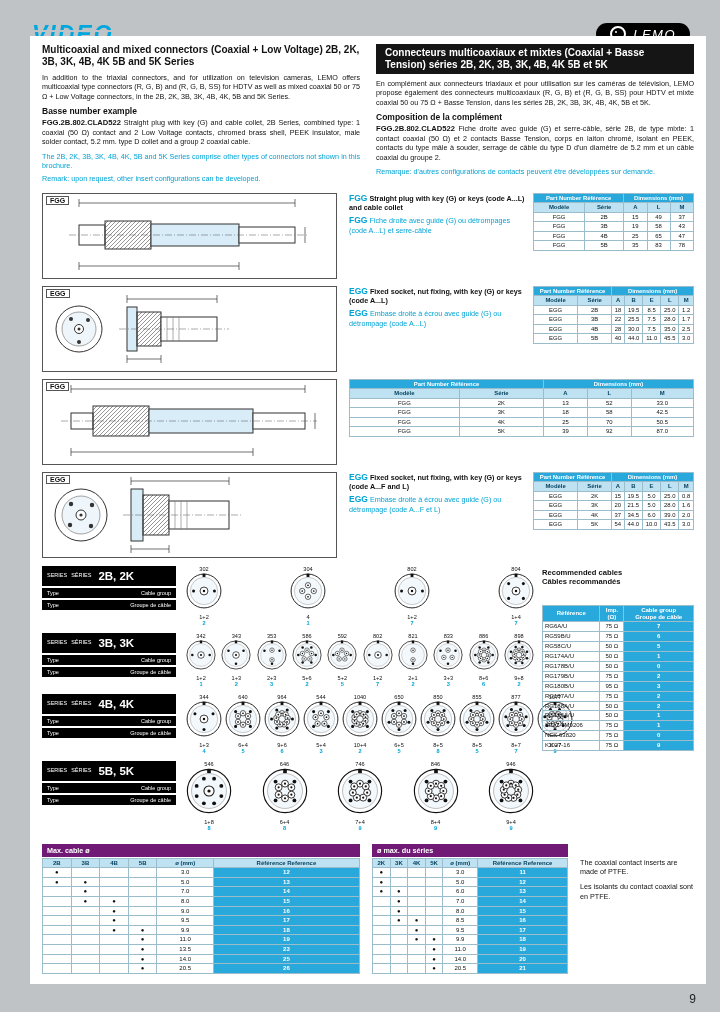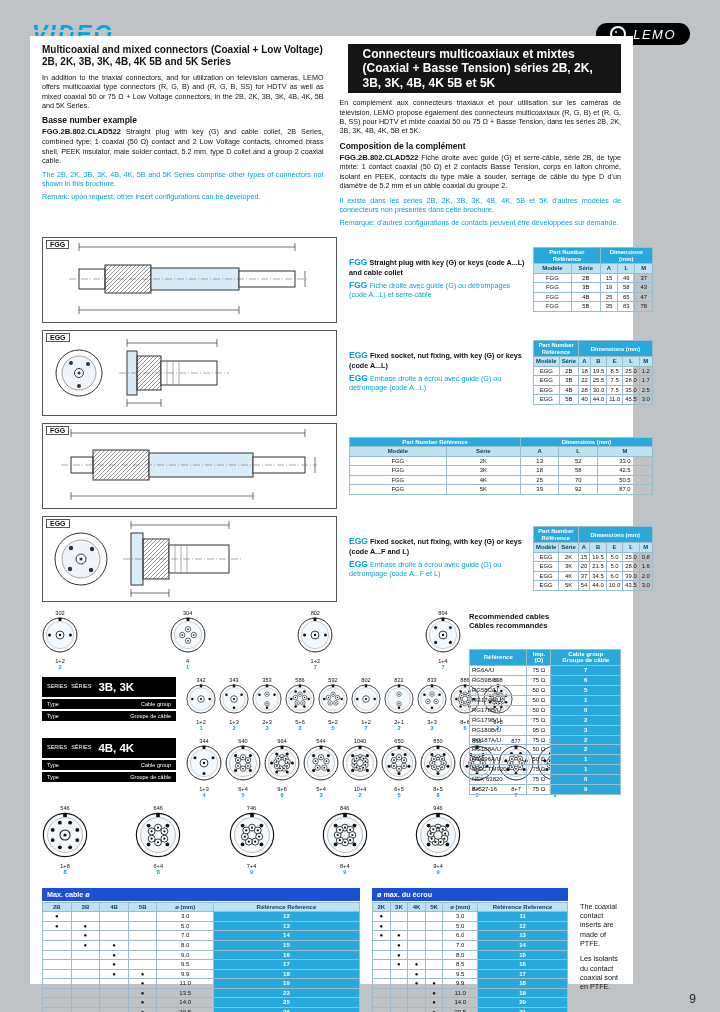--- a/index.html
+++ b/index.html
@@ -7,35 +7,35 @@
   .canvas{position:absolute;inset:0;}
   
   .hdr{position:absolute;top:21px;left:32px;right:30px;height:26px;display:flex;justify-content:space-between;align-items:center;}
   .video-logo{color:#00a7dd;font-weight:bold;font-style:italic;font-size:23px;letter-spacing:2px;position:relative;line-height:1;}
   .video-logo::after{content:"";position:absolute;left:-2px;right:-2px;top:7px;height:2px;background:#bfc3c5;box-shadow:0 6px 0 #bfc3c5;}
   .lemo-pill{background:#000;border-radius:12px;height:22px;display:flex;align-items:center;gap:7px;padding:0 14px;}
   .lemo-mark{width:12px;height:12px;border:2px solid #fff;border-radius:50%;position:relative;}
   .lemo-mark::after{content:"";position:absolute;left:3px;top:3px;width:2px;height:2px;background:#fff;border-radius:50%;}
   .lemo-text{color:#fff;font-weight:normal;font-style:italic;font-size:13px;letter-spacing:1.5px;}
   
-  .sheet{position:absolute;top:36px;left:30px;width:603px;height:948px;background:#fff;}
+  .sheet{position:absolute;top:36px;left:30px;width:676px;height:948px;background:#fff;}
   .pageno{position:absolute;right:24px;bottom:6px;font-size:12px;color:#222;}
   
   .intro{display:grid;grid-template-columns:1fr 1fr;column-gap:16px;padding:8px 12px 2px;}
   .t-en{font-weight:bold;font-size:10px;line-height:1.2;margin-bottom:5px;}
-  .t-fr{background:#151515;color:#fff;font-weight:bold;font-size:12px;line-height:1.2;padding:3px 15px;margin-bottom:5px;margin-left:8px;}
+  .t-fr{background:#151515;color:#fff;font-weight:bold;font-size:10px;line-height:1.2;padding:3px 9px;margin-bottom:5px;}
   p.body{font-size:7.2px;line-height:1.3;text-align:justify;margin:0 0 5px;}
   .pn-h{font-weight:bold;font-size:8.5px;margin:4px 0 2px;}
   .pncode{font-size:7.6px;}
   p.note{font-size:7.2px;line-height:1.25;color:#00a3d6;margin:0 0 4px;text-align:justify;}
   
   .mid{display:grid;grid-template-columns:295px 1fr;column-gap:12px;row-gap:7px;padding:4px 12px 0;}
   .dbox{height:84px;border:1px solid #555;position:relative;background:#fff;}
   .dlabel{position:absolute;top:2px;left:3px;font-size:7px;font-weight:bold;border:1px solid #555;padding:0 3px;background:#fff;z-index:2;}
-  .pblock{min-height:84px;display:flex;gap:8px;align-items:center;}
+  .pblock{min-height:84px;display:flex;gap:8px;}
   .pdesc{width:176px;flex:none;}
   .pdesc p{margin:0 0 3px;font-size:7.2px;line-height:1.25;}
   .pcode{color:#00a3d6;font-weight:bold;font-size:8.5px;margin-right:2px;}
   .pen{font-weight:bold;}
   .pfr{color:#00a3d6;}
   .ptbl{flex:1;}
   table.dimtbl{border-collapse:collapse;width:100%;font-size:5.9px;}
   table.dimtbl th,table.dimtbl td{border:1px solid #9bbccb;padding:1px 2px;text-align:center;line-height:1.1;}
   th.cyhead{background:#29a8dc;color:#fff;font-weight:bold;}
   th.cysub{background:#bfe2f2;color:#06425f;font-weight:bold;}
@@ -58,21 +58,21 @@
   table.cabtbl{border-collapse:collapse;width:100%;font-size:6px;}
   table.cabtbl th,table.cabtbl td{border:1px solid #9bbccb;padding:1px 2px;line-height:1.15;}
   table.cabtbl th{background:#29a8dc;color:#fff;white-space:pre-line;text-align:center;}
   td.cref{text-align:left;}
   td.cimp{text-align:center;}
   td.cgrp{background:#29a8dc;color:#fff;text-align:center;font-weight:bold;}
   
   .bottom{display:flex;gap:12px;padding:6px 12px 0;align-items:flex-start;}
   .mtbl0{width:318px;flex:none;}
   .mtbl1{width:196px;flex:none;}
-  .bbar{background:#1d4ed8;color:#fff;font-size:7.2px;font-weight:bold;padding:2px 5px;margin-bottom:1px;}
+  .bbar{background:#701a75;color:#fff;font-size:7.2px;font-weight:bold;padding:2px 5px;margin-bottom:1px;}
   table.maxtbl{border-collapse:collapse;width:100%;font-size:6px;}
   table.maxtbl th,table.maxtbl td{border:1px solid #9bbccb;padding:1px 2px;text-align:center;line-height:1.1;}
   table.maxtbl th{background:#bfe2f2;color:#06425f;}
   td.mref{background:#29a8dc;color:#fff;font-weight:bold;}
   .ptfe{flex:1;font-size:7.2px;line-height:1.3;padding-top:14px;}
   .ptfe p{margin:0 0 6px;}
 </style>
 </head>
 <body>
 
@@ -95,21 +95,20 @@
         <div class="pn-h">Basse number example</div>
         <p class="body"><b class="pncode">FGG.2B.802.CLAD522</b> <span>Straight plug with key (G) and cable collet, 2B Series, combined type: 1 coaxial (50 Ω) contact and 2 Low Voltage contacts, chromed brass shell, PEEK insulator, male solder contact, 5.2 mm. type D collet and a group 2 coaxial cable.</span></p>
         <p class="note">The 2B, 2K, 3B, 3K, 4B, 4K, 5B and 5K Series comprise other types of connectors not shown in this brochure.</p>
         <p class="note">Remark: upon request, other insert configurations can be developed.</p>
       </div>
       <div>
         <div class="t-fr">Connecteurs multicoaxiaux et mixtes (Coaxial + Basse Tension) séries 2B, 2K, 3B, 3K, 4B, 4K 5B et 5K</div>
         <p class="body">En complément aux connecteurs triaxiaux et pour utilisation sur les caméras de télévision, LEMO propose également des connecteurs multicoaxiaux (R, G, B) et (R, G, B, SS) pour HDTV et mixte coaxial 50 ou 75 Ω + Basse Tension, dans les séries 2B, 2K, 3B, 3K, 4B, 4K, 5B et 5K.</p>
         <div class="pn-h">Composition de la complément</div>
         <p class="body"><b class="pncode">FGG.2B.802.CLAD522</b> <span>Fiche droite avec guide (G) et serre-câble, série 2B, de type mixte: 1 contact coaxial (50 Ω) et 2 contacts Basse Tension, corps en laiton chromé, isolant en PEEK, contacts du type mâle à souder, serrage de câble du type D d'un diamètre de 5.2 mm et un câble coaxial du groupe 2.</span></p>
-        <p class="note">Il existe dans les séries 2B, 2K, 3B, 3K, 4B, 4K, 5B et 5K d'autres modèles de connecteurs non présentés dans cette brochure.</p>
         <p class="note">Remarque: d'autres configurations de contacts peuvent être développées sur demande.</p>
       </div>
     </div>
 
     <div class="mid">
 
       <div class="dbox">
         <span class="dlabel">FGG</span>
         <svg width="293" height="82" viewBox="0 0 293 82">
           <defs>
@@ -428,20 +427,35 @@
                 </tr>
               </tbody>
             </table>
           </div>
       </div>
     </div>
 
     <div class="series-area">
 
       <div class="series-row">
+        <div class="series-left">
+          <div class="series-bar">
+            <span class="sw">SERIES</span>
+            <span class="sw">SÉRIES</span>
+            <span class="scode">2B, 2K</span>
+          </div>
+          <div class="tbar">
+              <span>Type</span>
+              <span>Cable group</span>
+            </div>
+          <div class="tbar">
+              <span>Type</span>
+              <span>Groupe de câble</span>
+            </div>
+        </div>
         <div class="inserts">
             <div class="insert"><div class="iref">302</div><svg width="36" height="36" viewBox="0 0 100 100">
                 <circle cx="50" cy="50" r="47" fill="#fff" stroke="#111" stroke-width="2.5"></circle>
                 <circle cx="50" cy="50" r="38" fill="#f2f8fc" stroke="#777" stroke-width="1"></circle>
                 <rect x="46" y="2" width="8" height="9" fill="#111"></rect>
                 <circle cx="50" cy="50" r="11" fill="#fff" stroke="#111" stroke-width="2.2"></circle>
                 <circle cx="50" cy="50" r="3.5" fill="#111"></circle>
                 <circle cx="79" cy="50" r="4.2" fill="#111"></circle>
                 <circle cx="21" cy="50" r="4.2" fill="#111"></circle>
               </svg><div class="itype">1+2</div><div class="igrp">2</div></div>
@@ -917,20 +931,35 @@
                 <circle cx="72.67311299157286" cy="68.08120425390327" r="4.2" fill="#111"></circle>
                 <circle cx="50" cy="79" r="4.2" fill="#111"></circle>
                 <circle cx="27.326887008427136" cy="68.08120425390328" r="4.2" fill="#111"></circle>
                 <circle cx="21.72709054672711" cy="43.54689291526691" r="4.2" fill="#111"></circle>
                 <circle cx="37.417371565590834" cy="23.871902830829836" r="4.2" fill="#111"></circle>
               </svg><div class="itype">10+7</div><div class="igrp">9</div></div>
           </div>
       </div>
 
       <div class="series-row">
+        <div class="series-left">
+          <div class="series-bar">
+            <span class="sw">SERIES</span>
+            <span class="sw">SÉRIES</span>
+            <span class="scode">5B, 5K</span>
+          </div>
+          <div class="tbar">
+              <span>Type</span>
+              <span>Cable group</span>
+            </div>
+          <div class="tbar">
+              <span>Type</span>
+              <span>Groupe de câble</span>
+            </div>
+        </div>
         <div class="inserts">
             <div class="insert"><div class="iref">546</div><svg width="46" height="46" viewBox="0 0 100 100">
                 <circle cx="50" cy="50" r="47" fill="#fff" stroke="#111" stroke-width="2.5"></circle>
                 <circle cx="50" cy="50" r="38" fill="#f2f8fc" stroke="#777" stroke-width="1"></circle>
                 <rect x="46" y="2" width="8" height="9" fill="#111"></rect>
                 <circle cx="50" cy="50" r="11" fill="#fff" stroke="#111" stroke-width="2.2"></circle>
                 <circle cx="50" cy="50" r="3.5" fill="#111"></circle>
                 <circle cx="61.09781953858761" cy="23.207493557172686" r="4.2" fill="#111"></circle>
                 <circle cx="76.79250644282732" cy="38.9021804614124" r="4.2" fill="#111"></circle>
                 <circle cx="76.79250644282732" cy="61.0978195385876" r="4.2" fill="#111"></circle>
@@ -1227,21 +1256,21 @@
                 <td></td>
                 <td></td>
                 <td>●</td>
                 <td>20.5</td>
                 <td class="mref">26</td>
               </tr>
             </tbody>
           </table>
         </div>
       <div class="mtbl1">
-          <div class="bbar">ø max. du écrou</div>
+          <div class="bbar">ø max. du séries</div>
           <table class="maxtbl">
             <thead>
               <tr>
                 <th>2K</th>
                 <th>3K</th>
                 <th>4K</th>
                 <th>5K</th>
                 <th>ø (mm)</th>
                 <th>Référence Reference</th>
               </tr>

